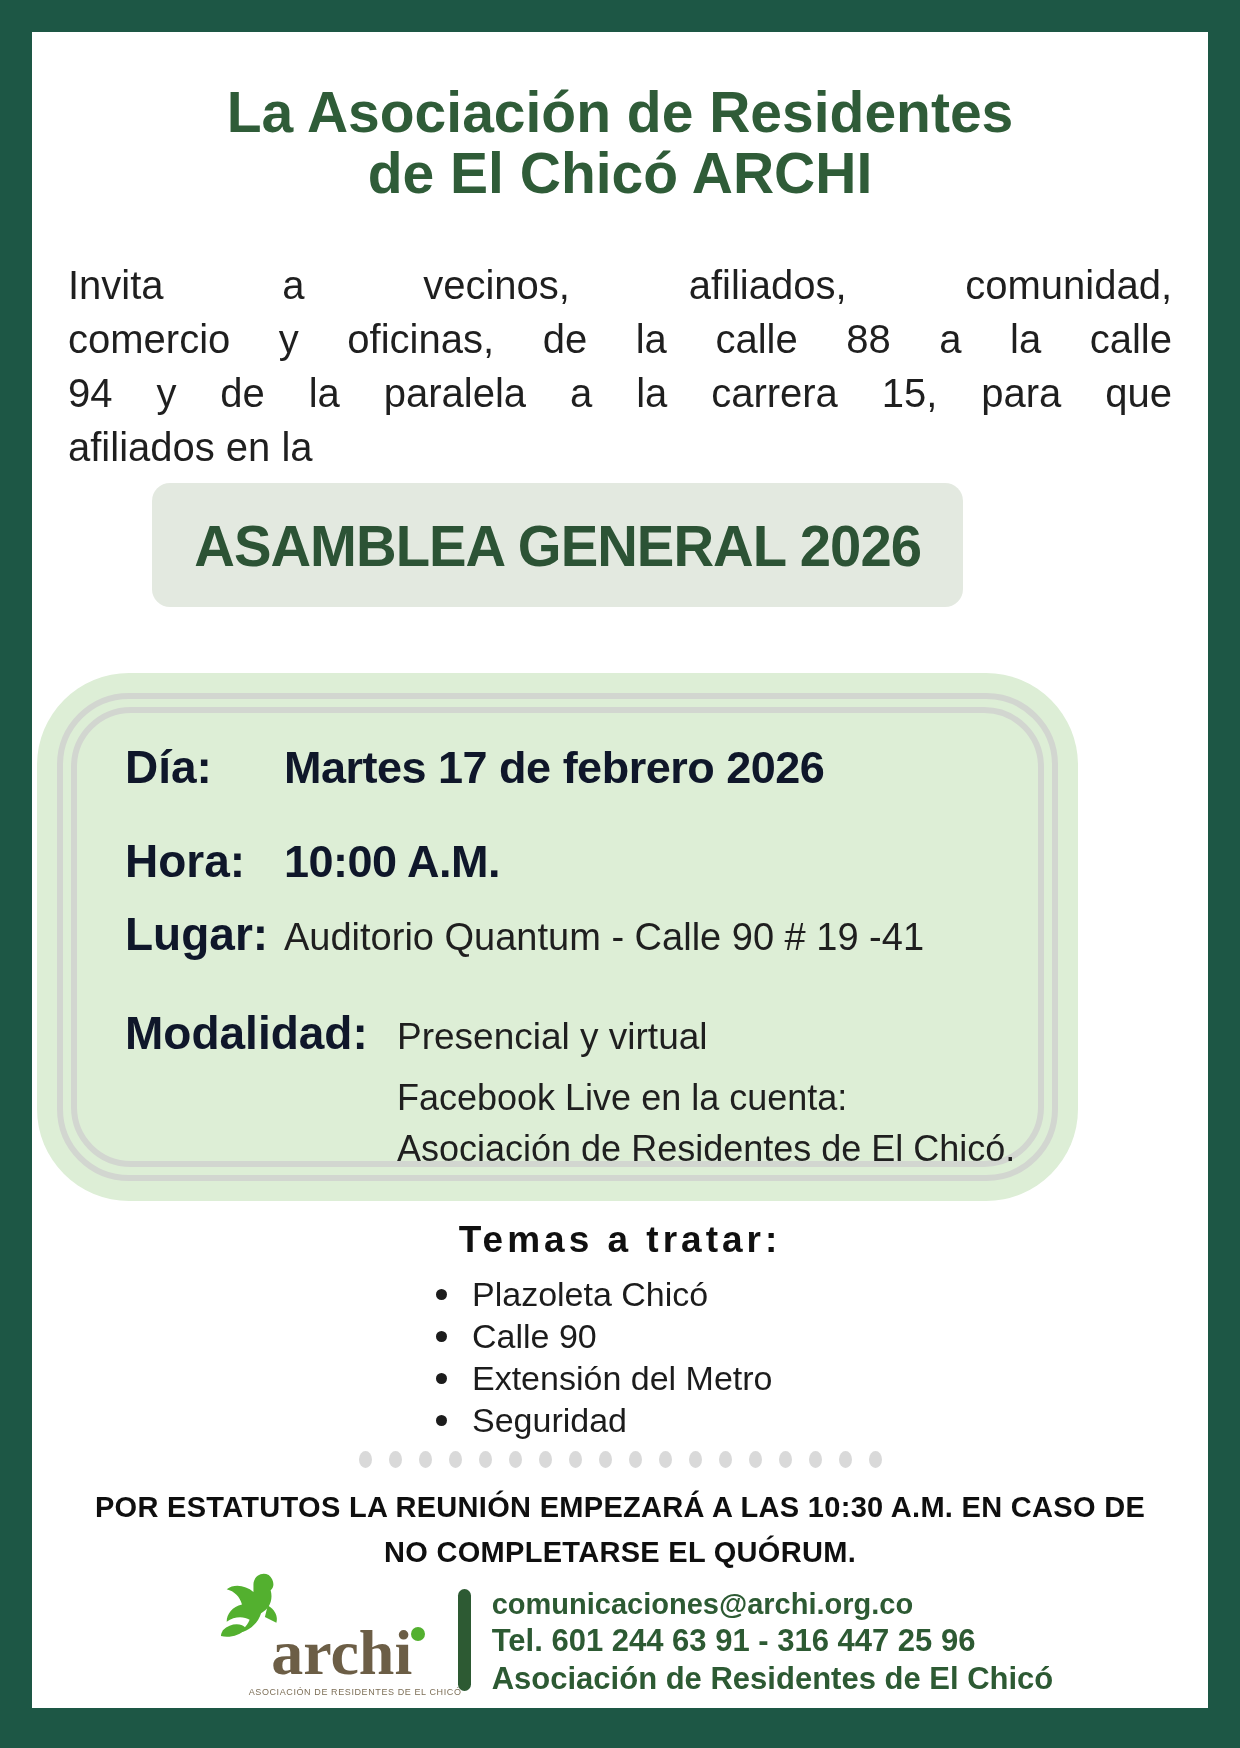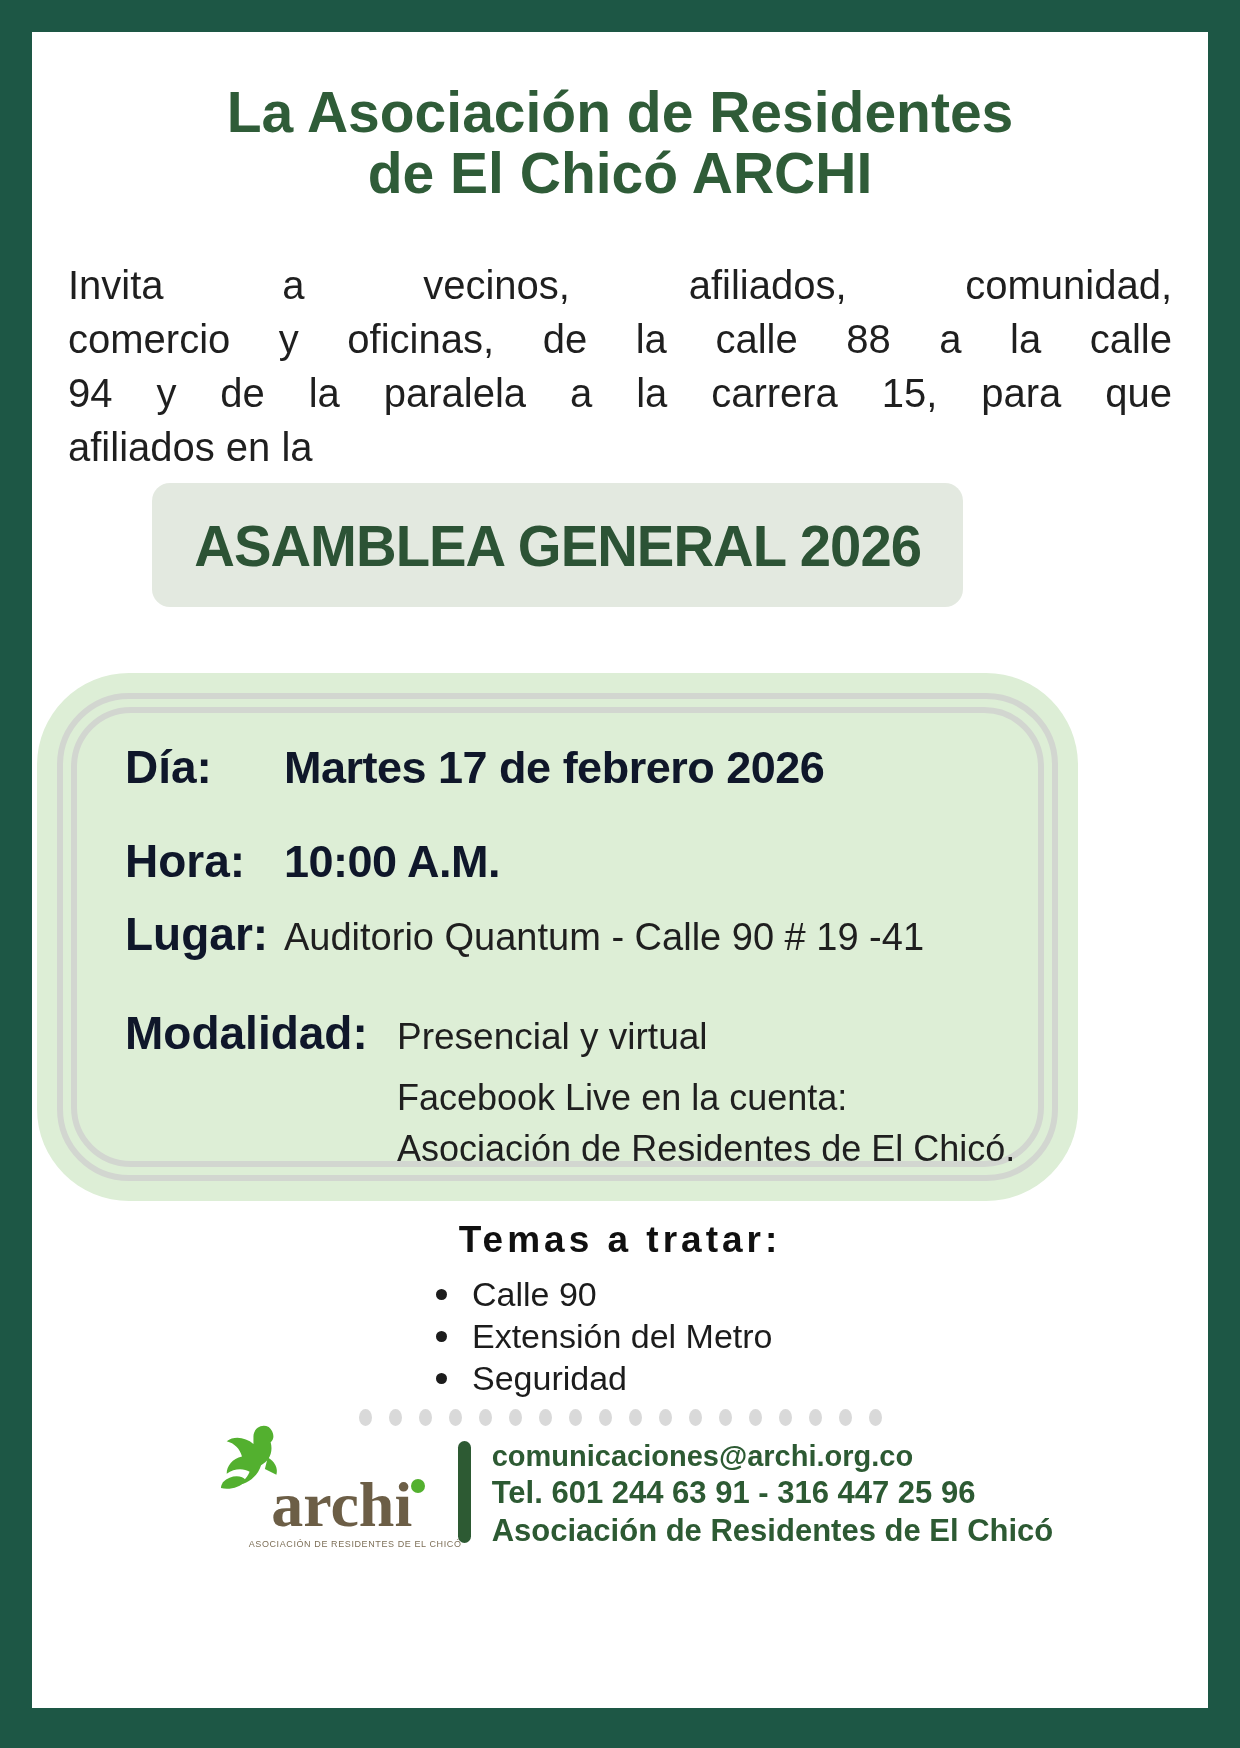--- a/index.html
+++ b/index.html
@@ -145,20 +145,21 @@
           <div class="l1">Presencial y virtual</div>
           <div class="lx">Facebook Live en la cuenta:</div>
           <div class="lx">Asociación de Residentes de El Chicó.</div>
         </div>
       </div>
     </div>
 
     <div class="temas-heading">Temas a tratar:</div>
 
     <ul class="temas-list">
+      <li>Plazoleta Chicó</li>
       <li>Calle 90</li>
       <li>Extensión del Metro</li>
       <li>Seguridad</li>
     </ul>
 
     <div class="dots">
       <span></span>
         <span></span>
         <span></span>
         <span></span>
@@ -171,20 +172,24 @@
         <span></span>
         <span></span>
         <span></span>
         <span></span>
         <span></span>
         <span></span>
         <span></span>
         <span></span>
     </div>
 
+    <div class="notice">
+      <div>POR ESTATUTOS LA REUNIÓN EMPEZARÁ A LAS 10:30 A.M. EN CASO DE</div>
+      <div>NO COMPLETARSE EL QUÓRUM.</div>
+    </div>
 
     <div class="footer">
       <div class="logo-block">
         <svg class="logo-bird" viewBox="0 0 100 90" xmlns="http://www.w3.org/2000/svg">
           <path fill="#53b02f" d="M56,2 C48,-2 40,4 40,12 L40,20 C32,13 20,11 12,17 C20,19 26,25 28,33 C18,35 12,43 12,51 C20,45 30,45 36,49 C33,56 28,61 20,63 C32,63 44,55 48,42 C56,38 61,29 58,18 C63,14 61,6 56,2 Z"></path>
           <path fill="#53b02f" d="M55,34 C62,38 66,45 64,52 L52,46 Z"></path>
           <path fill="#53b02f" d="M8,60 C16,52 28,52 32,58 C26,66 14,68 6,66 C6,64 7,62 8,60 Z"></path>
         </svg>
         <div class="logo-word">
           <span>archi</span>

